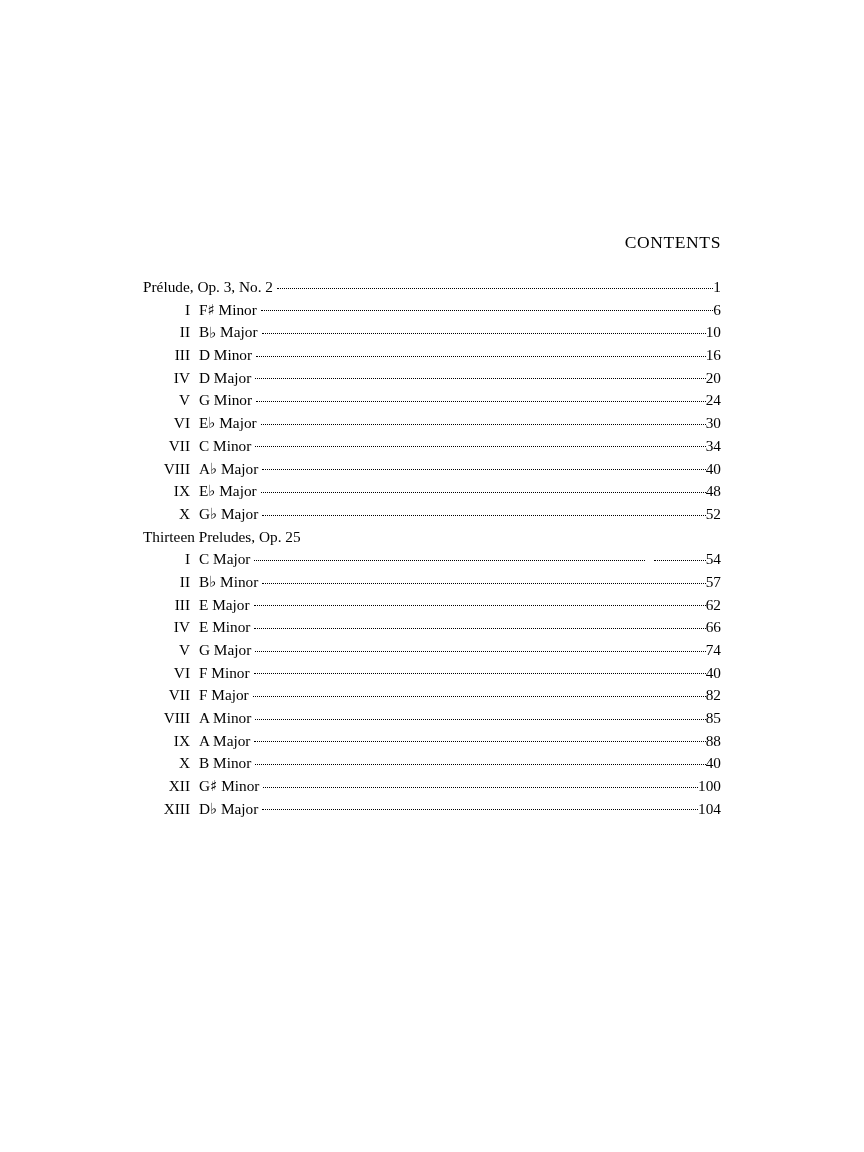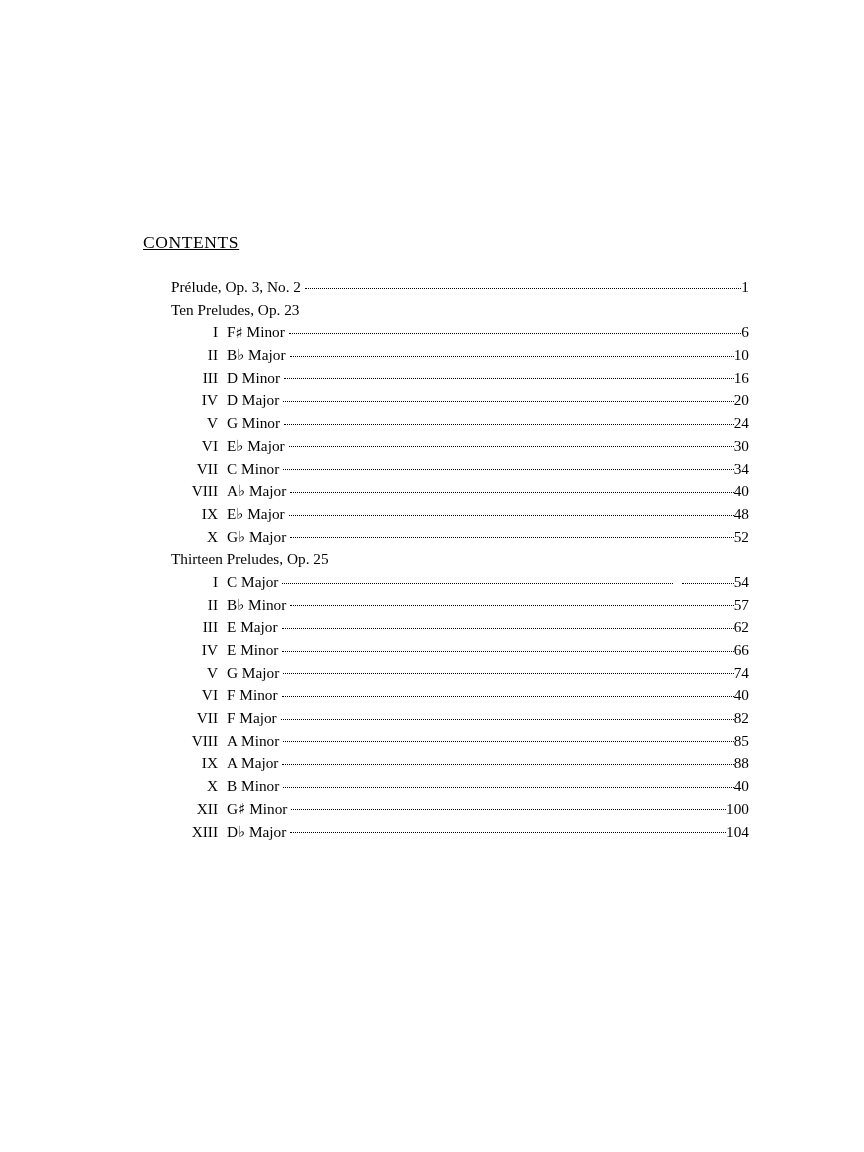--- a/index.html
+++ b/index.html
@@ -23,35 +23,33 @@
     width: 864px;
     height: 1152px;
   }
 
   
   .toc-title {
     position: absolute;
     left: 143px;
     top: 234px;
     width: 578px;
-    text-align: left;
+    text-align: right;
     font-size: 17.5px;
     letter-spacing: 0.6px;
     line-height: 1;
     white-space: nowrap;
-    text-decoration: underline;
   }
 
   
   .toc-body {
     position: absolute;
     left: 143px;
     top: 276px;
     width: 578px;
-    margin-left: 28px;
   }
 
   .row {
     position: relative;
     height: 22.7px;
     font-size: 15.3px;
     line-height: 22.7px;
     white-space: nowrap;
   }
 
@@ -157,23 +155,20 @@
 
 <div class="page">
 
   <div class="toc-title">CONTENTS</div>
 
   <div class="toc-body">
       <div class="row row-top">
         <span class="title-text">Prélude, Op. 3, No. 2</span>
         <span class="leader"></span>
         <span class="pageno">1</span>
-      </div>
-      <div class="row row-top">
-        <span class="title-text">Ten Preludes, Op. 23</span>
       </div>
       <div class="row row-item">
         <span class="numeral">I</span>
         <span class="keyname">F<span class="accidental">♯</span> Minor</span>
         <span class="leader"></span>
         <span class="pageno">6</span>
       </div>
       <div class="row row-item">
         <span class="numeral">II</span>
         <span class="keyname">B<span class="accidental">♭</span> Major</span>

